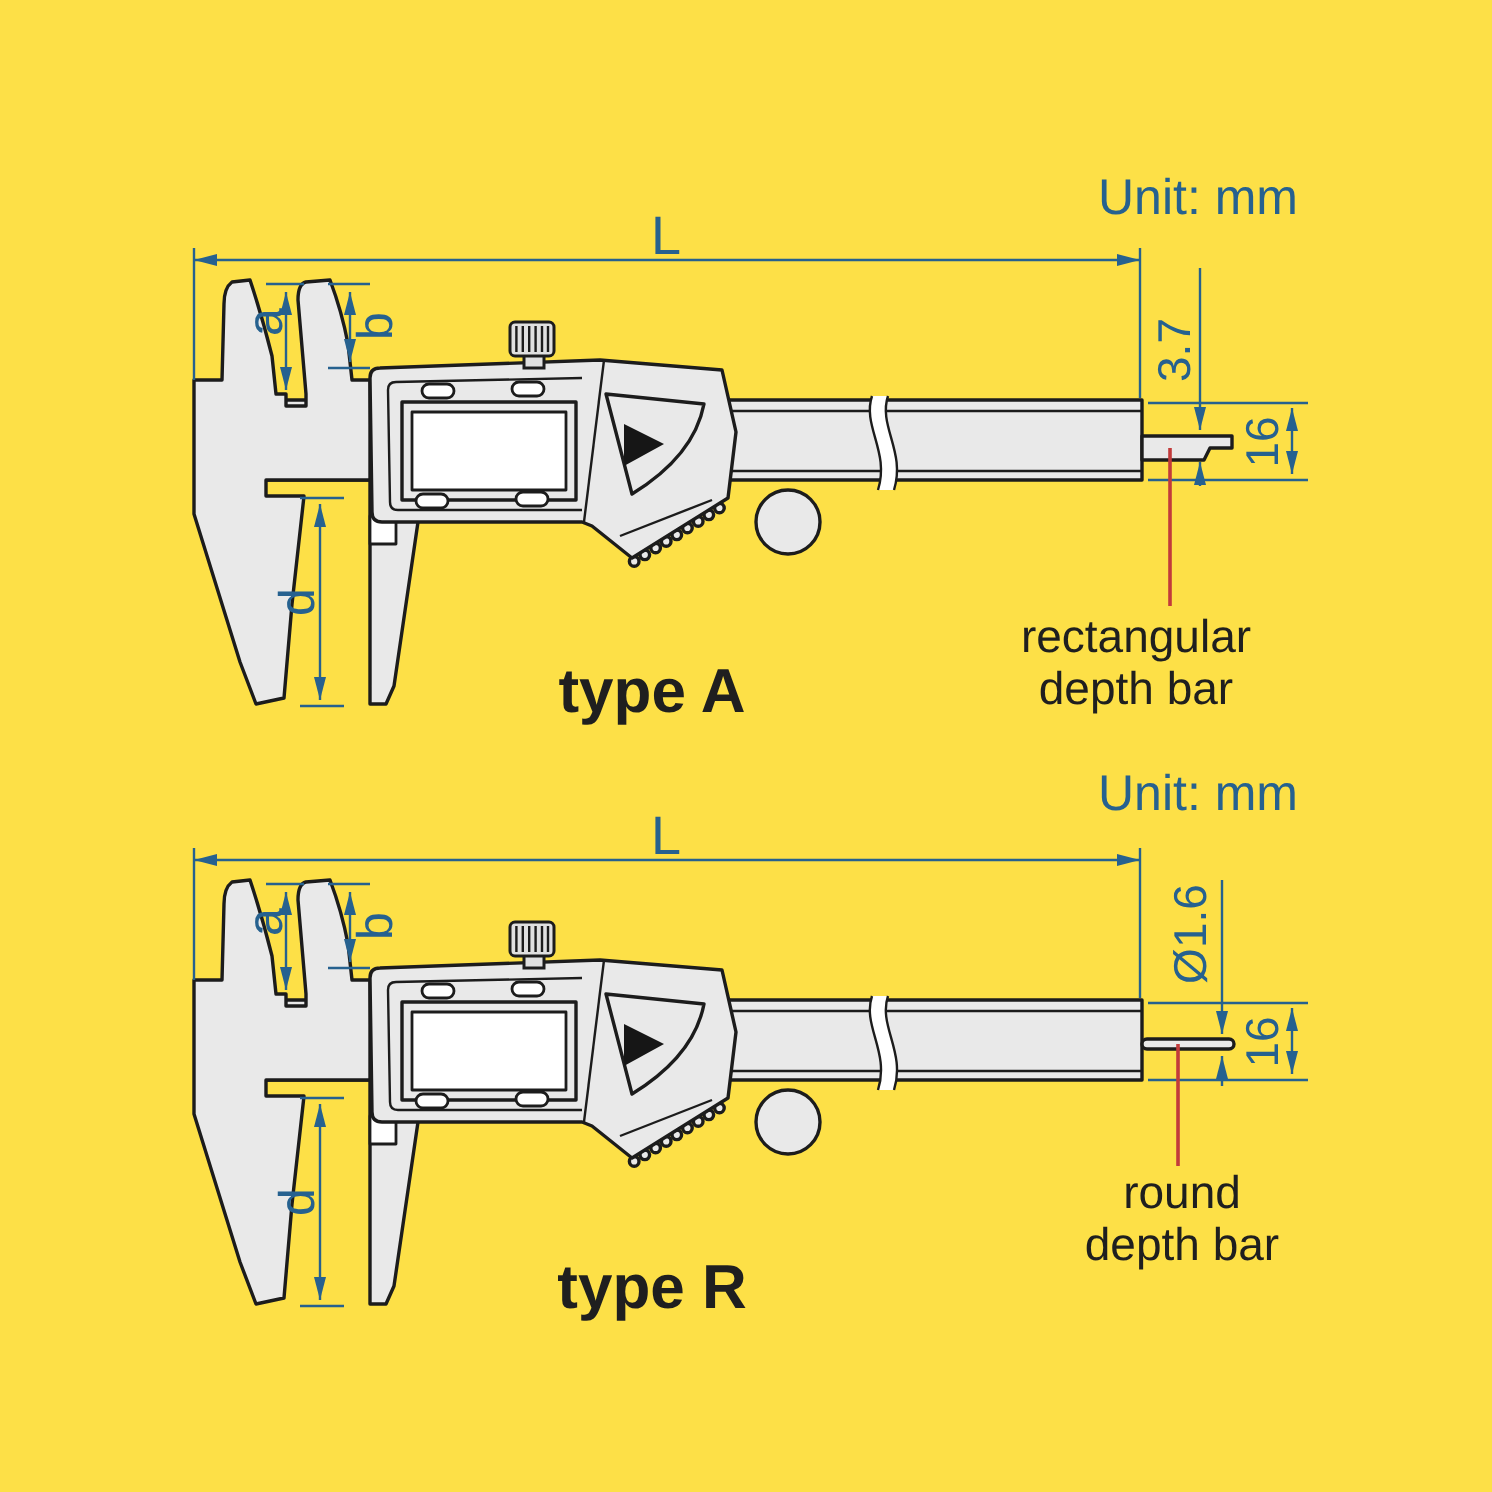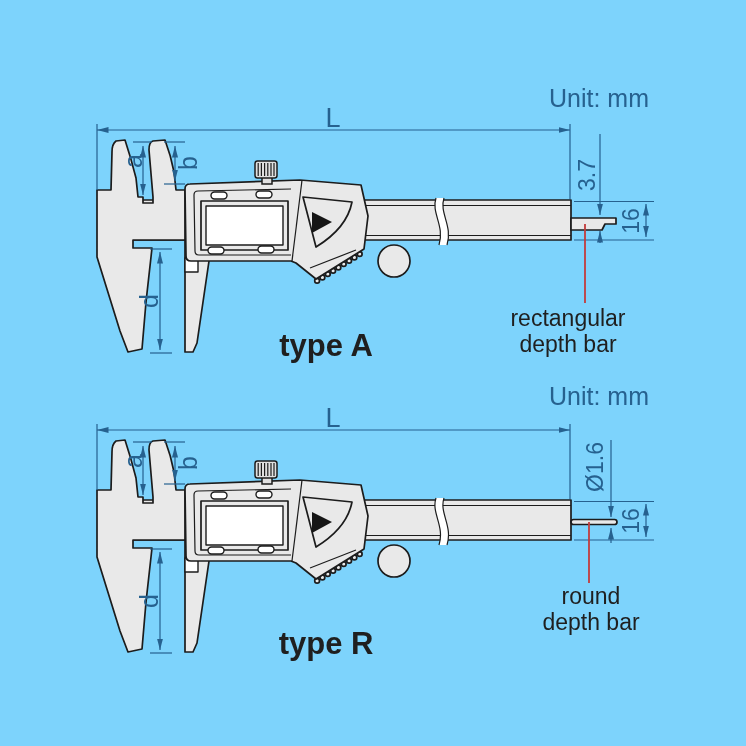--- a/index.html
+++ b/index.html
@@ -1,16 +1,16 @@
 <!DOCTYPE html>
 <html><head>
 <meta charset="utf-8">
 <style>
   html,body{margin:0;padding:0;background:#ffffff;}
-  .canvas{position:relative;width:746px;height:746px;background:#7dd3fc;overflow:hidden;}
+  .canvas{position:relative;width:746px;height:746px;background:#fde047;overflow:hidden;}
   svg{position:absolute;left:0;top:0;}
   svg text{font-family:"Liberation Sans","DejaVu Sans",sans-serif;}
   .body{fill:#e9e9e9;stroke:#1c1c1c;stroke-width:1.7;stroke-linejoin:round;}
   .outl{fill:#ffffff;stroke:#1c1c1c;stroke-width:1.4;stroke-linejoin:round;}
   .knob{fill:#e0e0e0;stroke:#1c1c1c;stroke-width:1.5;}
   .thin{stroke:#1c1c1c;stroke-width:1.2;fill:none;}
   .dim path{stroke:#26618f;stroke-width:1.2;fill:none;}
   .leader{stroke:#c23b3b;stroke-width:1.8;fill:none;}
   .t-unit{font-size:25px;fill:#26618f;}
   .t-L{font-size:27px;fill:#26618f;text-anchor:middle;}

